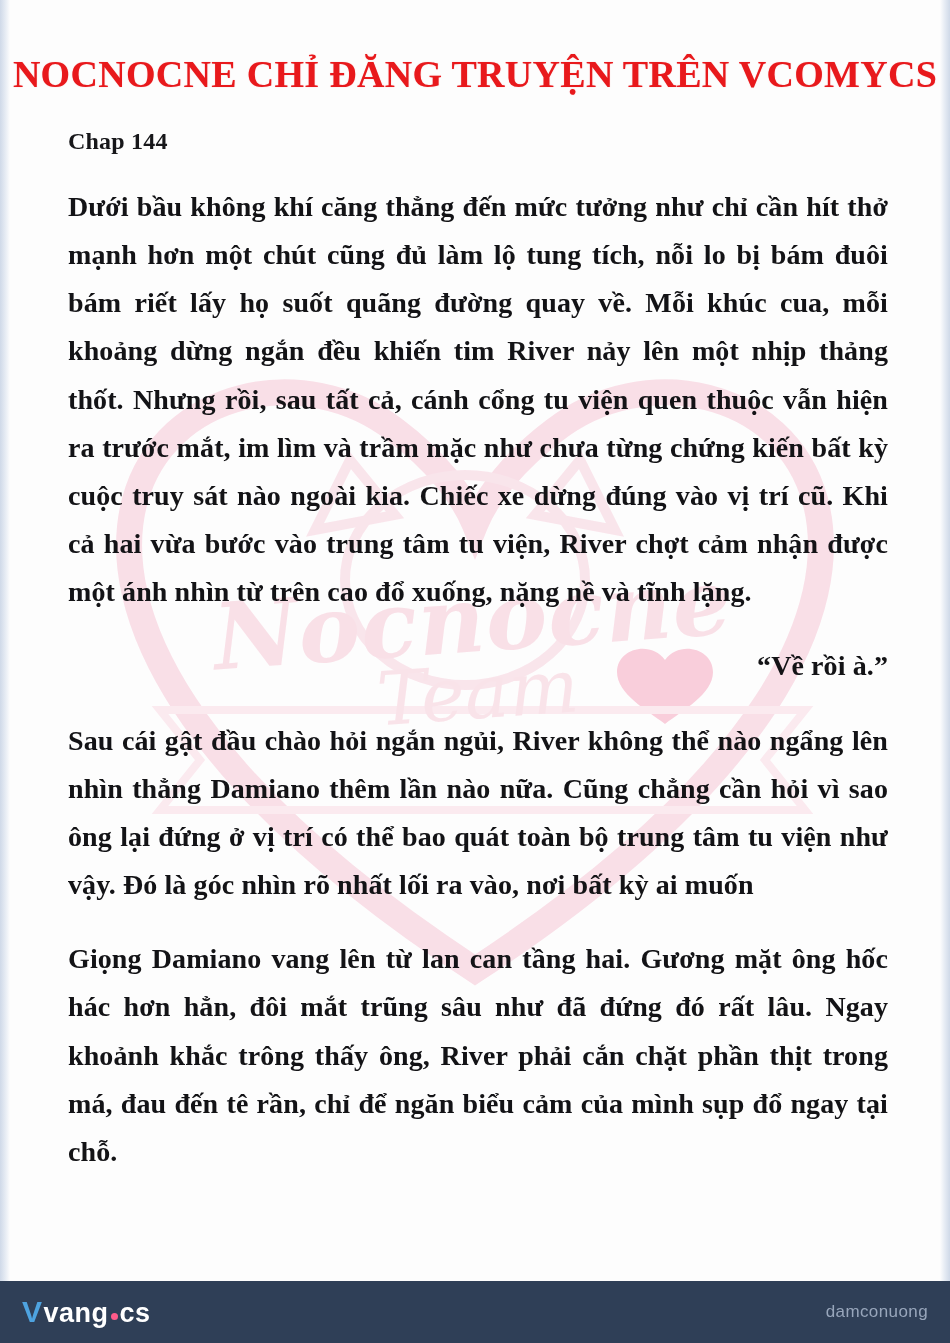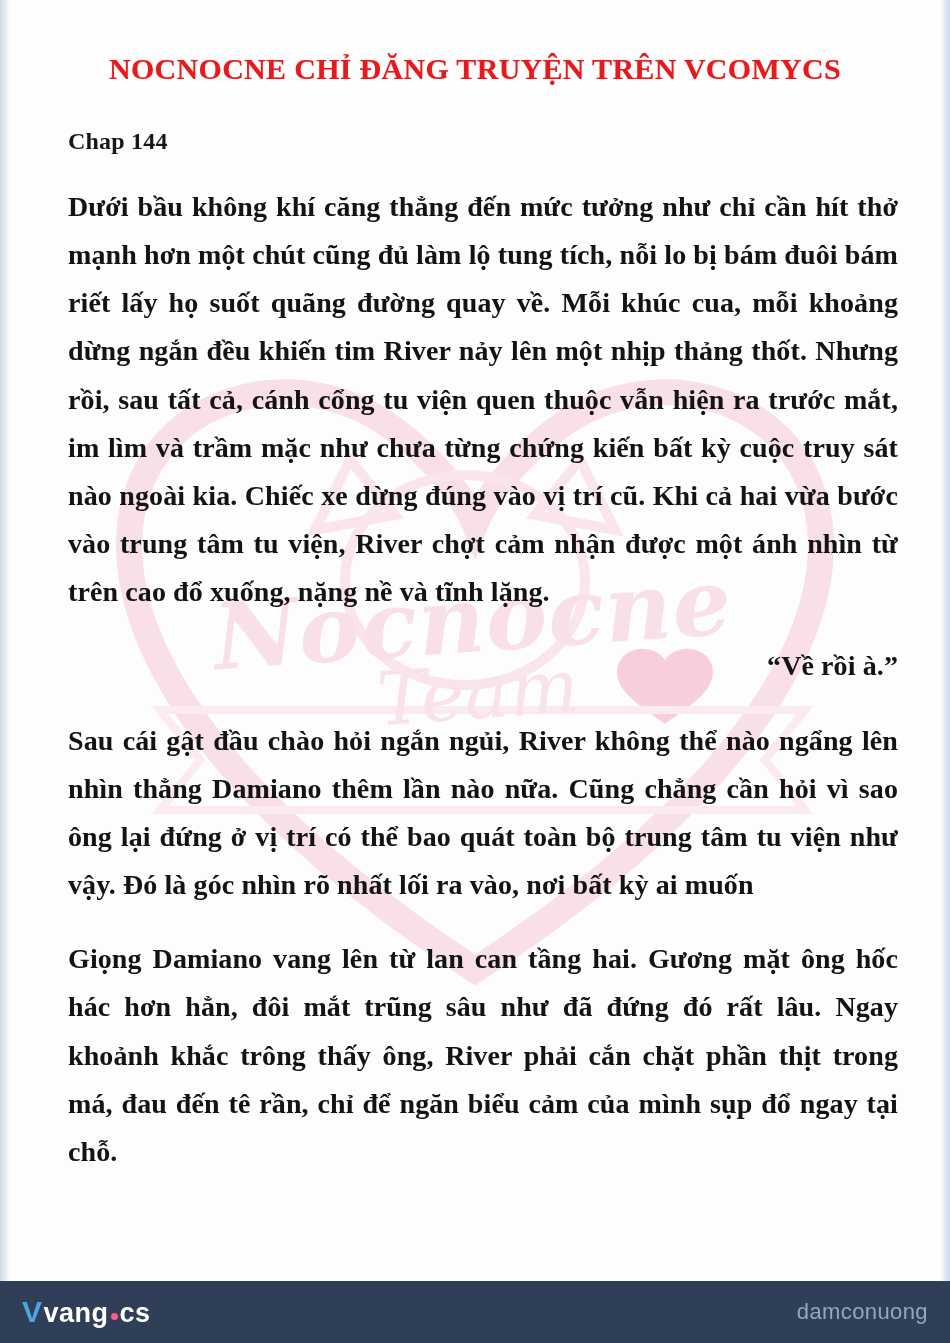--- a/index.html
+++ b/index.html
@@ -73,32 +73,32 @@
 
   
   .doc-header {
     position: absolute;
     top: 52px;
     left: 0;
     right: 0;
     text-align: center;
     font-family: "Liberation Serif", serif;
     font-weight: 700;
-    font-size: 30px;
+    font-size: 38px;
     letter-spacing: .3px;
     color: #e8191c;
     text-shadow: 0 0 1px rgba(232,25,28,.35);
   }
 
   
   .content {
     position: absolute;
     top: 128px;
     left: 68px;
-    right: 52px;
+    right: 62px;
   }
   .chapter {
     font-size: 24px;
     font-weight: 700;
     color: #17171a;
     margin: 0 0 28px 0;
     letter-spacing: .2px;
   }
   .para {
     font-size: 28px;
@@ -145,21 +145,21 @@
     width: 7px;
     height: 7px;
     border-radius: 50%;
     background: #ff5b8a;
     margin: 0 2px;
     position: relative;
     top: -2px;
   }
   .footer-note {
     font-family: "Liberation Sans", sans-serif;
-    font-size: 22px;
+    font-size: 17px;
     color: #98a6bb;
     letter-spacing: .4px;
   }
 </style>
 </head>
 <body>
 
 <div class="page">
 
   <div class="edge left"></div>

